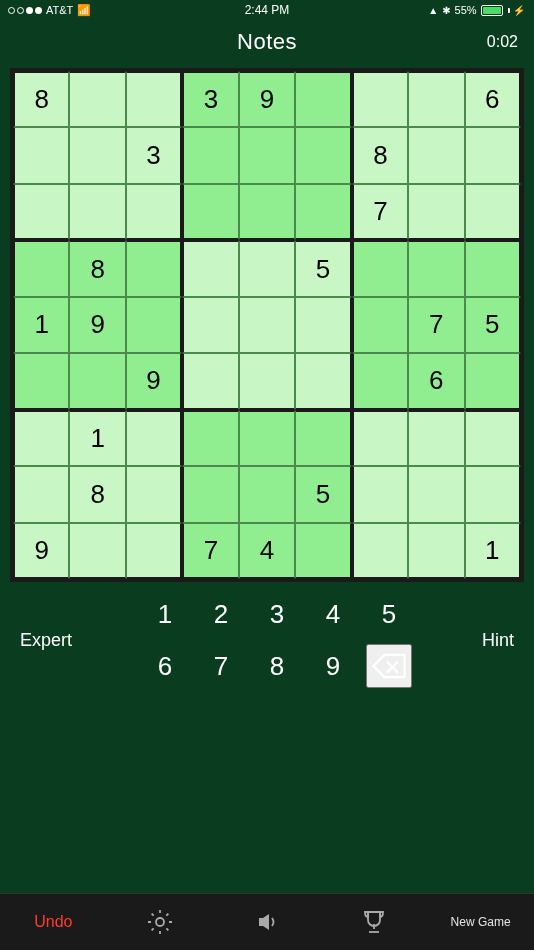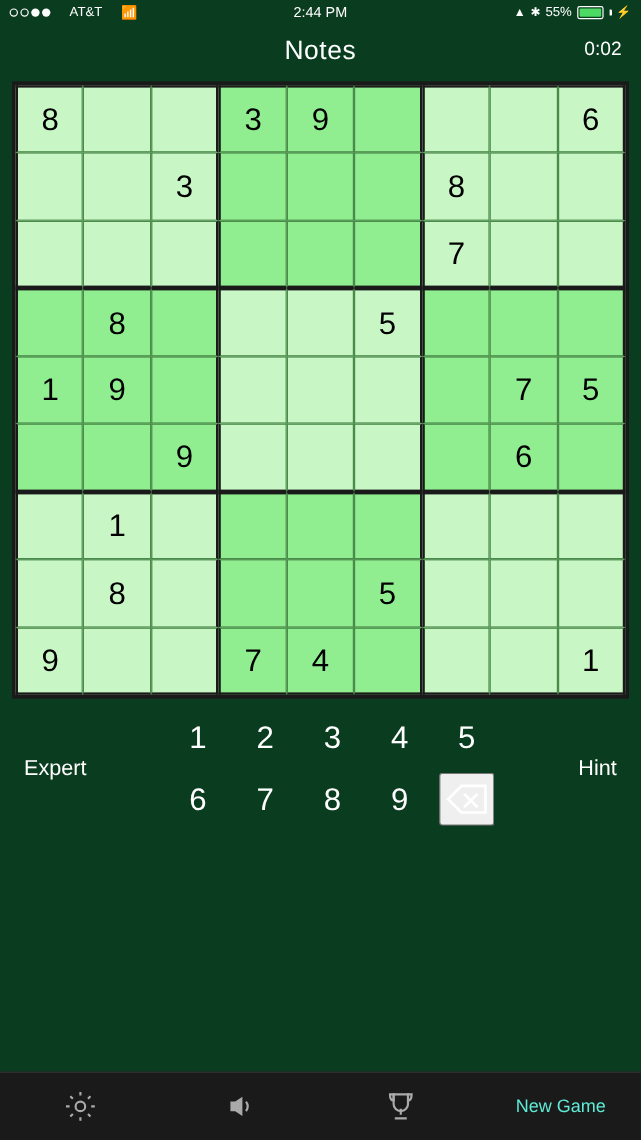--- a/index.html
+++ b/index.html
@@ -18,21 +18,21 @@
       width: 534px;
       height: 20px;
       background-color: #0a3d1f;
       display: flex;
       align-items: center;
       justify-content: space-between;
       padding: 0 8px;
       font-size: 11px;
       color: white;
     }
-    .status-left { display: flex; align-items: center; gap: 16px; }
+    .status-left { display: flex; align-items: center; gap: 4px; }
     .status-center { position: absolute; left: 50%; transform: translateX(-50%); font-size: 12px; font-weight: 500; }
     .status-right { display: flex; align-items: center; gap: 4px; font-size: 11px; }
     .signal-dots { display: flex; gap: 2px; }
     .dot { width: 7px; height: 7px; border-radius: 50%; background: white; }
     .dot.empty { background: transparent; border: 1px solid white; }
     .wifi-icon { font-size: 11px; }
     .battery-bar {
       width: 22px; height: 11px; border: 1px solid white; border-radius: 2px; position: relative;
       display: flex; align-items: center; padding: 1px;
     }
@@ -158,21 +158,21 @@
       justify-content: center;
       cursor: pointer;
       height: 100%;
       flex: 1;
     }
 
     .toolbar-undo { color: #ff3b30; }
     .toolbar-settings { color: #aaa; }
     .toolbar-sound { color: #aaa; }
     .toolbar-trophy { color: #aaa; }
-    .toolbar-newgame { color: #5eead4; font-size: 15px; }
+    .toolbar-newgame { color: #e5e5e5; font-size: 12px; }
 
     svg.icon { width: 28px; height: 28px; }
 
     
     #numpad-wrapper {
       display: flex;
       align-items: center;
       justify-content: space-between;
       width: 100%;
       padding: 10px 20px;
@@ -324,20 +324,23 @@
           <line x1="26" y1="10" x2="16" y2="20" stroke="white" stroke-width="2"></line>
         </svg>
       </button>
     </div>
   </div>
 
   <span class="hint-label">Hint</span>
 </div>
 
 <div id="toolbar">
+  <div class="toolbar-btn toolbar-undo">
+    <span style="font-size:16px;color:#ff3b30;">Undo</span>
+  </div>
 
   <div class="toolbar-btn toolbar-settings">
     <svg class="icon" viewBox="0 0 28 28" fill="none" stroke="#aaa" stroke-width="1.8">
       <circle cx="14" cy="14" r="4"></circle>
       <path d="M14 2v3M14 23v3M2 14h3M23 14h3M5.6 5.6l2.1 2.1M20.3 20.3l2.1 2.1M5.6 22.4l2.1-2.1M20.3 7.7l2.1-2.1"></path>
     </svg>
   </div>
 
   <div class="toolbar-btn toolbar-sound">
     <svg class="icon" viewBox="0 0 28 28" fill="none" stroke="#aaa" stroke-width="1.8">

